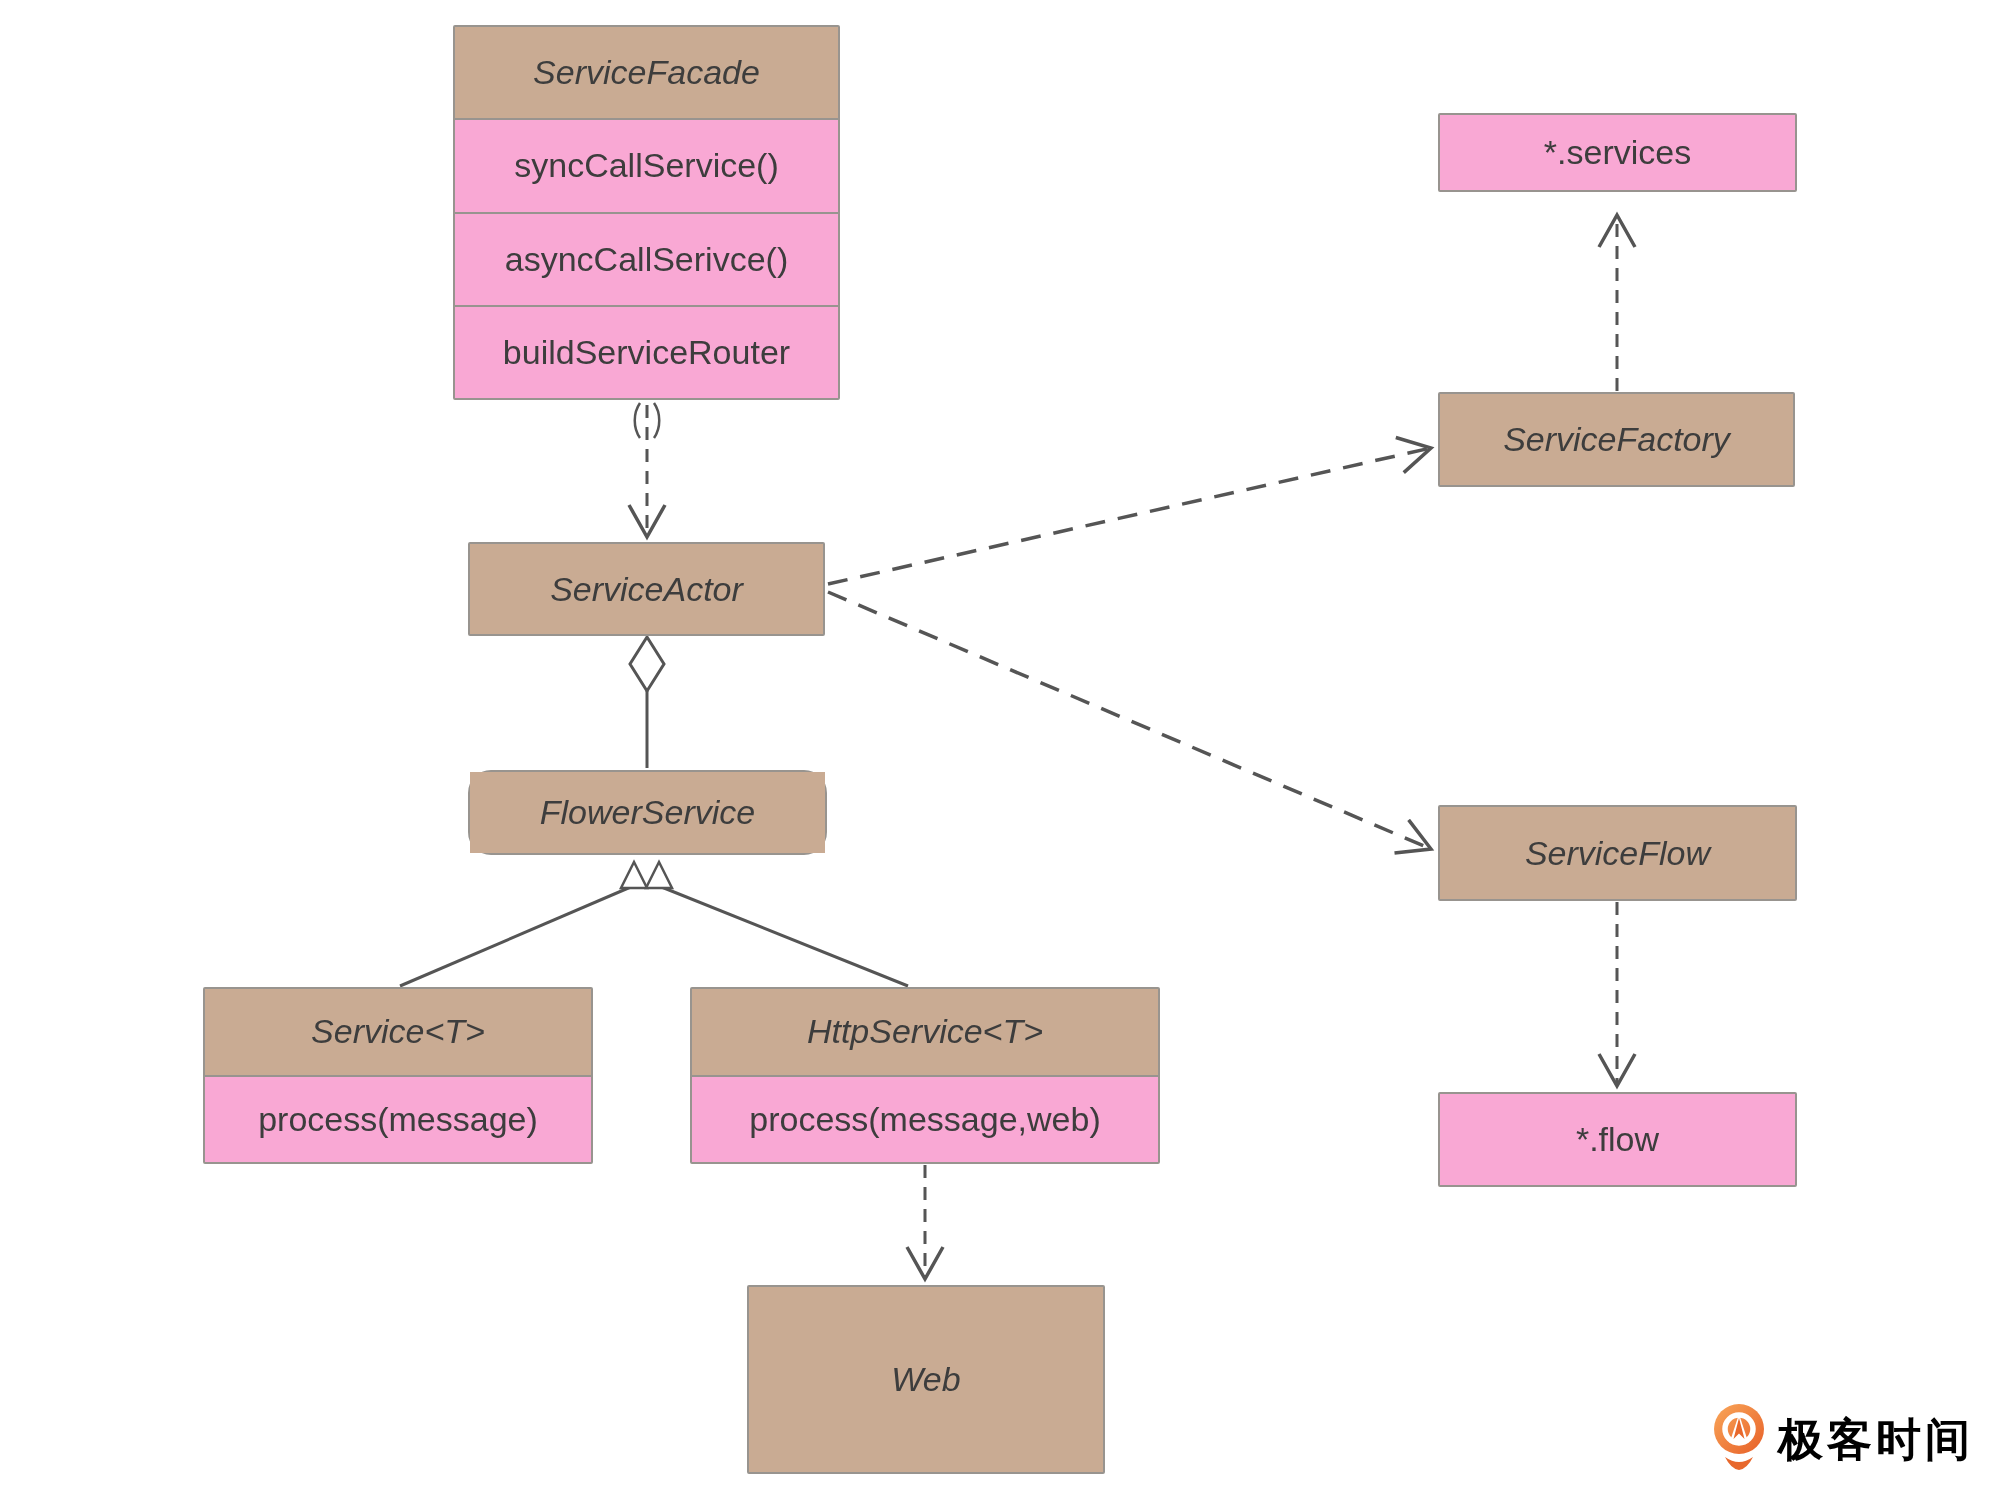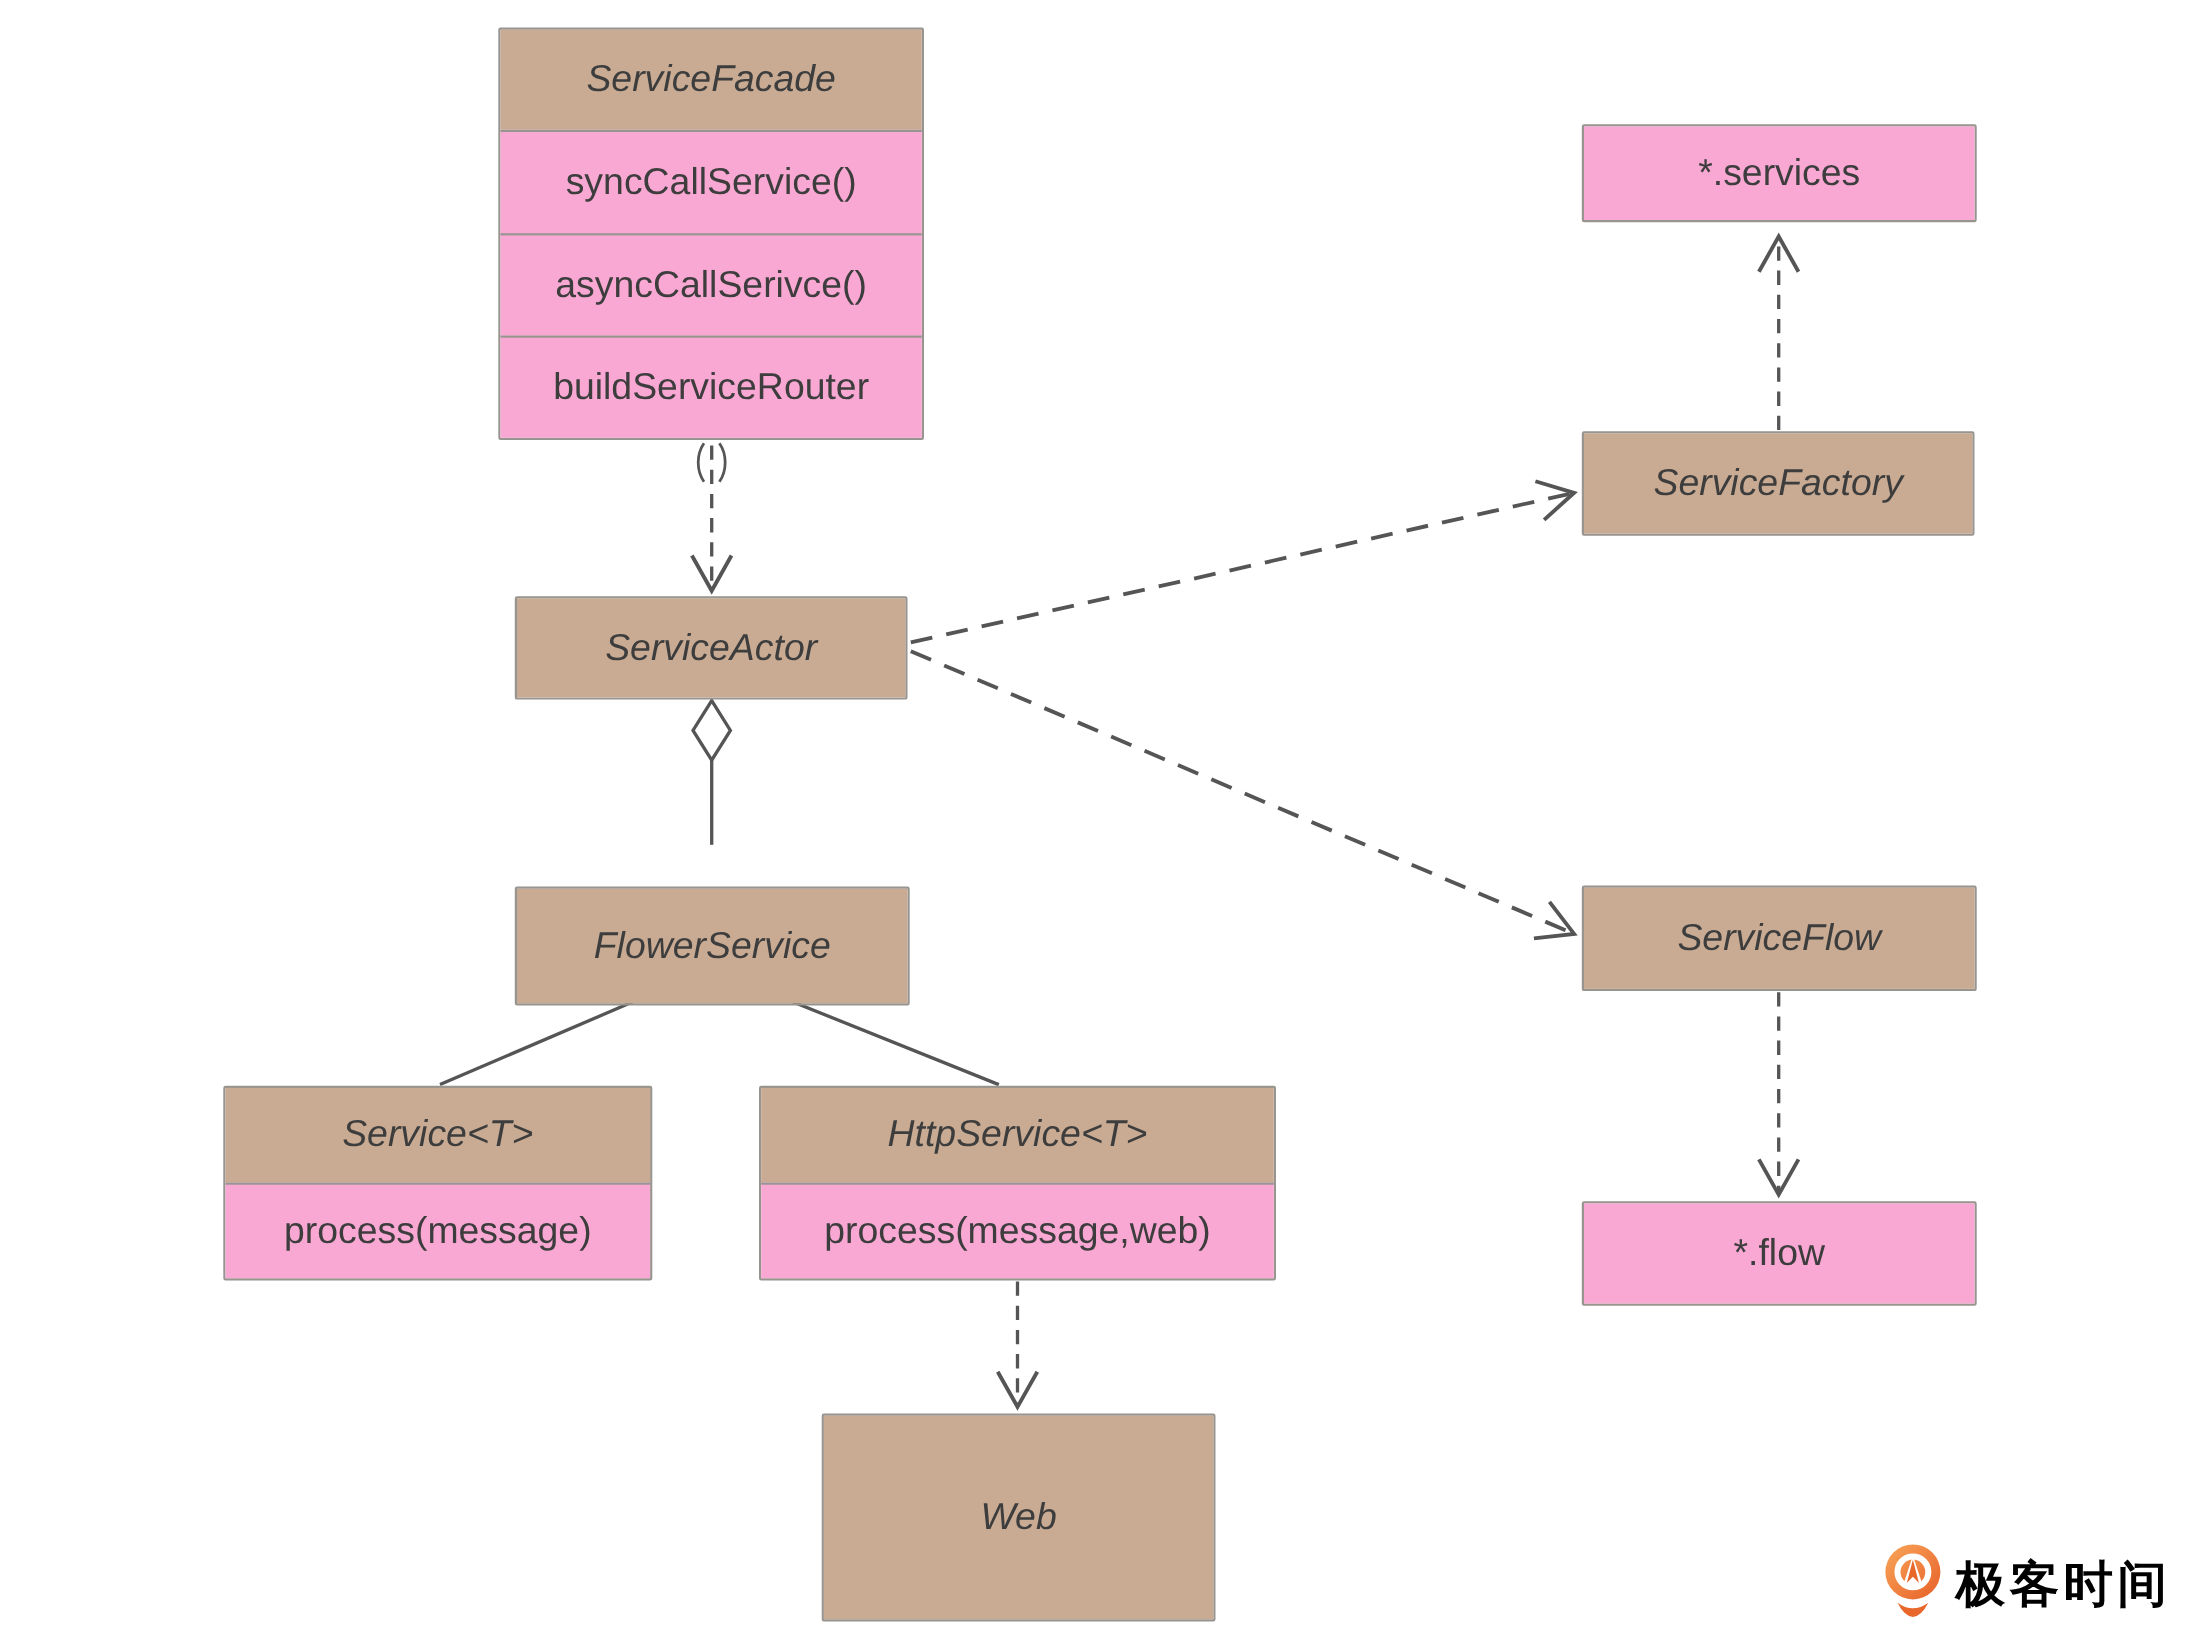--- a/index.html
+++ b/index.html
@@ -68,39 +68,39 @@
   <div class="sec hdr">ServiceFacade</div>
   <div class="sec">syncCallService()</div>
   <div class="sec">asyncCallSerivce()</div>
   <div class="sec">buildServiceRouter</div>
 </div>
 
 <div class="uml" style="left:468px;top:542px;width:357px;height:94px;">
   <div class="sec hdr">ServiceActor</div>
 </div>
 
-<div class="uml" style="left:468px;top:806px;width:359px;height:108px;">
+<div class="uml" style="left:468px;top:770px;width:359px;height:85px;border-radius:23px;">
   <div class="sec hdr">FlowerService</div>
 </div>
 
 <div class="uml" style="left:203px;top:987px;width:390px;height:177px;">
   <div class="sec hdr">Service&lt;T&gt;</div>
   <div class="sec">process(message)</div>
 </div>
 
 <div class="uml" style="left:690px;top:987px;width:470px;height:177px;">
   <div class="sec hdr">HttpService&lt;T&gt;</div>
   <div class="sec">process(message,web)</div>
 </div>
 
 <div class="uml" style="left:747px;top:1285px;width:358px;height:189px;">
   <div class="sec hdr">Web</div>
 </div>
 
-<div class="uml" style="left:1438px;top:113px;width:359px;height:89px;">
+<div class="uml" style="left:1438px;top:113px;width:359px;height:79px;">
   <div class="sec">*.services</div>
 </div>
 
 <div class="uml" style="left:1438px;top:392px;width:357px;height:95px;">
   <div class="sec hdr">ServiceFactory</div>
 </div>
 
 <div class="uml" style="left:1438px;top:805px;width:359px;height:96px;">
   <div class="sec hdr">ServiceFlow</div>
 </div>

